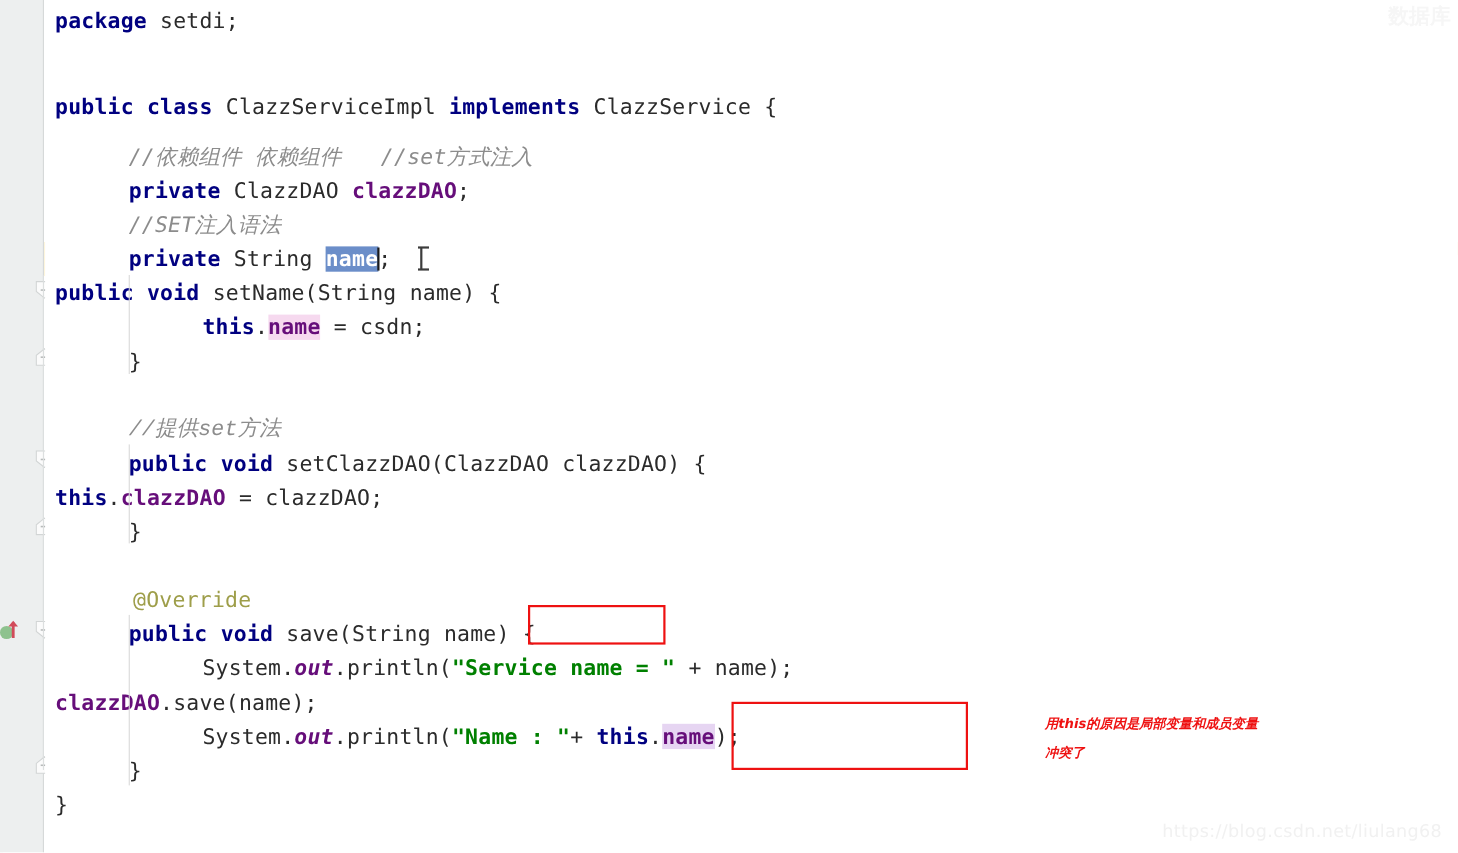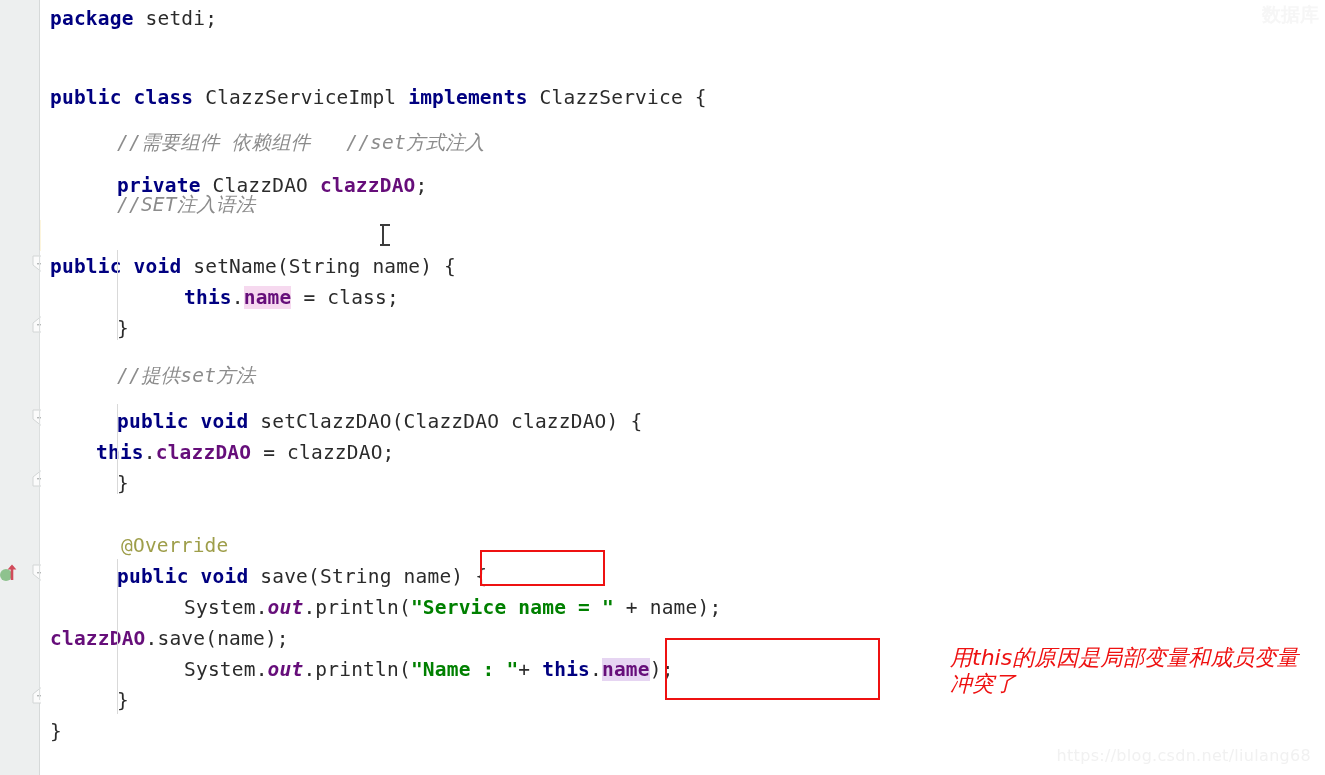--- a/index.html
+++ b/index.html
@@ -61,23 +61,23 @@
   .fold{
     position:absolute;left:32px;width:17px;height:17px;
   }
   .fold svg{display:block;}
   .fold-line{position:absolute;left:40px;width:1px;background:#dcdfdf;}
   
   #impl-marker{position:absolute;left:0px;width:26px;height:26px;}
   
   .redbox{position:absolute;border:2.5px solid #ee1111;box-sizing:border-box;}
   #red-note{
-    position:absolute;color:#ee1111;font-weight:normal;font-style:italic;
+    position:absolute;color:#ee1111;font-weight:bold;font-style:italic;
     font-family:"DejaVu Sans","Liberation Sans",sans-serif;
-    font-size:22px;line-height:26px;white-space:pre-line;
+    font-size:12px;line-height:26px;white-space:pre-line;
   }
   
   #wm-bottom{
     position:absolute;right:14px;bottom:10px;color:#f1f1f1;font-size:16px;
     font-family:"DejaVu Sans","Liberation Sans",sans-serif;letter-spacing:.3px;
   }
   #wm-top{
     position:absolute;right:6px;top:2px;color:#f6f6f6;font-size:19px;
     font-family:"DejaVu Sans","Liberation Sans",sans-serif;font-weight:bold;
   }
@@ -129,30 +129,31 @@
           <rect x="5" y="8" width="7" height="1.4" fill="#b6b9b9"></rect>
         </svg>
       </div>
     </div>
 
   <div id="code-area">
       <div class="line" style="top: 3px;"><span class="txt" style="padding-left: 9px;"><span class="kw">package</span><span class="plain"> setdi;</span></span></div>
       <div class="line" style="top: 34px;"><span class="txt" style="padding-left: 9px;"></span></div>
       <div class="line" style="top: 82px;"><span class="txt" style="padding-left: 9px;"><span class="kw">public</span><span class="plain"> </span><span class="kw">class</span><span class="plain"> ClazzServiceImpl </span><span class="kw">implements</span><span class="plain"> ClazzService {</span></span></div>
       <div class="line" style="top: 96px;"><span class="txt" style="padding-left: 9px;"></span></div>
-      <div class="line" style="top: 127px;"><span class="txt" style="padding-left: 76px;"><span class="cmt">//需要组件 依赖组件   //set方式注入</span></span></div>
-      <div class="line" style="top: 170px;"><span class="txt" style="padding-left: 76px;"><span class="kw">private</span><span class="plain"> ClazzDAO </span><span class="fld">clazzDAO</span><span class="plain">;</span></span></div>
+      <div class="line" style="top: 127px;"><span class="txt" style="padding-left: 76px;"><span class="cmt">//依赖组件 依赖组件   //set方式注入</span></span></div>
+      <div class="line" style="top: 158px;"><span class="txt" style="padding-left: 76px;"><span class="kw">private</span><span class="plain"> ClazzDAO </span><span class="fld">clazzDAO</span><span class="plain">;</span></span></div>
       <div class="line" style="top: 189px;"><span class="txt" style="padding-left: 76px;"><span class="cmt">//SET注入语法</span></span></div>
+      <div class="line" style="top: 220px;"><span class="txt" style="padding-left: 76px;"><span class="kw">private</span><span class="plain"> String </span><span class="sel">name</span><span class="caret"></span><span class="plain">;</span></span></div>
       <div class="line" style="top: 251px;"><span class="txt" style=""><span class="kw">public</span><span class="plain"> </span><span class="kw">void</span><span class="plain"> setName(String name) {</span></span></div>
-      <div class="line" style="top: 282px;"><span class="txt" style="padding-left: 143px;"><span class="kw">this</span><span class="plain">.</span><span class="fld occ2">name</span><span class="plain"> = class;</span></span></div>
+      <div class="line" style="top: 282px;"><span class="txt" style="padding-left: 143px;"><span class="kw">this</span><span class="plain">.</span><span class="fld occ2">name</span><span class="plain"> = csdn;</span></span></div>
       <div class="line" style="top: 313px;"><span class="txt" style="padding-left: 76px;"><span class="plain">}</span></span></div>
       <div class="line" style="top: 344px;"><span class="txt" style="padding-left: 9px;"></span></div>
-      <div class="line" style="top: 360px;"><span class="txt" style="padding-left: 76px;"><span class="cmt">//提供set方法</span></span></div>
+      <div class="line" style="top: 375px; font-family: Liberation Mono, monospace;"><span class="txt" style="padding-left: 76px;"><span class="cmt">//提供set方法</span></span></div>
       <div class="line" style="top: 406px;"><span class="txt" style="padding-left: 76px;"><span class="kw">public</span><span class="plain"> </span><span class="kw">void</span><span class="plain"> setClazzDAO(ClazzDAO clazzDAO) {</span></span></div>
-      <div class="line" style="top: 437px;"><span class="txt" style=" margin-left: 46px;"><span class="kw">this</span><span class="plain">.</span><span class="fld">clazzDAO</span><span class="plain"> = clazzDAO;</span></span></div>
+      <div class="line" style="top: 437px;"><span class="txt" style=""><span class="kw">this</span><span class="plain">.</span><span class="fld">clazzDAO</span><span class="plain"> = clazzDAO;</span></span></div>
       <div class="line" style="top: 468px;"><span class="txt" style="padding-left: 76px;"><span class="plain">}</span></span></div>
       <div class="line" style="top: 499px;"><span class="txt" style="padding-left: 9px;"></span></div>
       <div class="line" style="top: 530px;"><span class="txt" style="padding-left: 80px;"><span class="anno">@Override</span></span></div>
       <div class="line" style="top: 561px;"><span class="txt" style="padding-left: 76px;"><span class="kw">public</span><span class="plain"> </span><span class="kw">void</span><span class="plain"> save(String name) {</span></span></div>
       <div class="line" style="top: 592px;"><span class="txt" style="padding-left: 143px;"><span class="plain">System.</span><span class="stat">out</span><span class="plain">.println(</span><span class="str">"Service name = "</span><span class="plain"> + name);</span></span></div>
       <div class="line" style="top: 623px;"><span class="txt" style=""><span class="fld">clazzDAO</span><span class="plain">.save(name);</span></span></div>
       <div class="line" style="top: 654px;"><span class="txt" style="padding-left: 143px;"><span class="plain">System.</span><span class="stat">out</span><span class="plain">.println(</span><span class="str">"Name : "</span><span class="plain">+ </span><span class="kw">this</span><span class="plain">.</span><span class="fld occ">name</span><span class="plain">);</span></span></div>
       <div class="line" style="top: 685px;"><span class="txt" style="padding-left: 76px;"><span class="plain">}</span></span></div>
       <div class="line" style="top: 716px;"><span class="txt" style="padding-left: 9px;"><span class="plain">}</span></span></div>
       <div class="guide" style="left: 76px; top: 250px; height: 90px;"></div>

